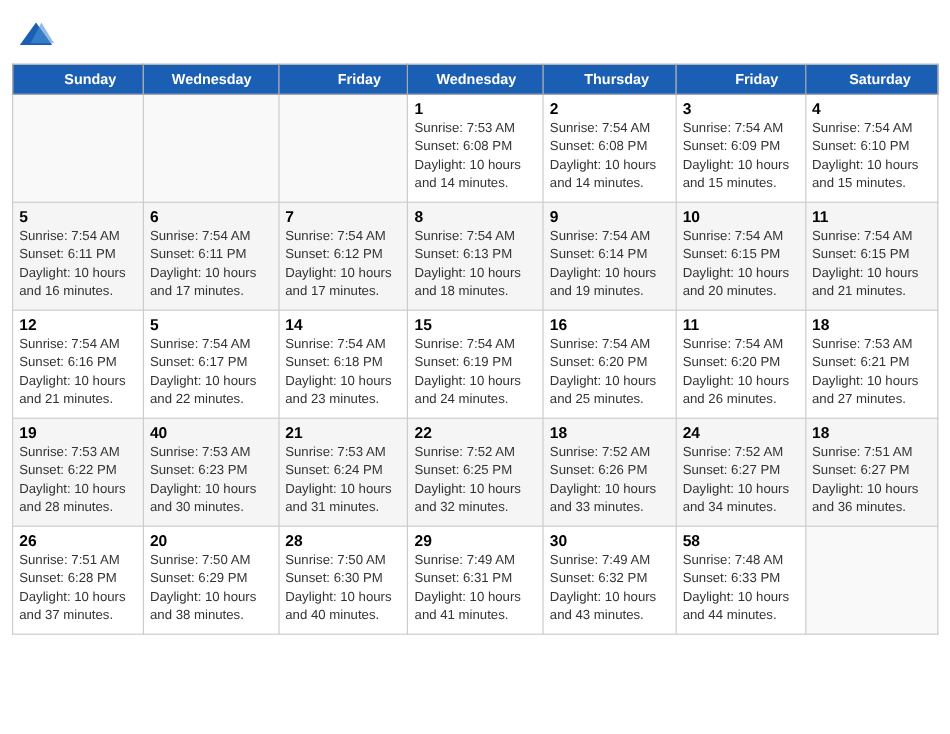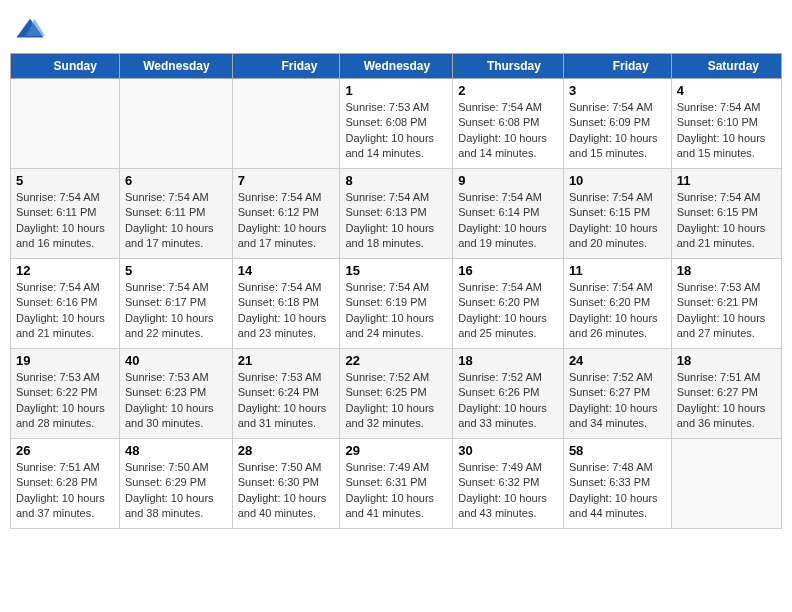--- a/index.html
+++ b/index.html
@@ -228,21 +228,21 @@
           <span class="day-number">18</span>
           <div class="day-info">Sunrise: 7:51 AM<br>Sunset: 6:27 PM<br>Daylight: 10 hours and 36 minutes.</div>
         </td>
       </tr>
       <tr>
         <td>
           <span class="day-number">26</span>
           <div class="day-info">Sunrise: 7:51 AM<br>Sunset: 6:28 PM<br>Daylight: 10 hours and 37 minutes.</div>
         </td>
         <td>
-          <span class="day-number">48</span>
+          <span class="day-number">20</span>
           <div class="day-info">Sunrise: 7:50 AM<br>Sunset: 6:29 PM<br>Daylight: 10 hours and 38 minutes.</div>
         </td>
         <td>
           <span class="day-number">28</span>
           <div class="day-info">Sunrise: 7:50 AM<br>Sunset: 6:30 PM<br>Daylight: 10 hours and 40 minutes.</div>
         </td>
         <td>
           <span class="day-number">29</span>
           <div class="day-info">Sunrise: 7:49 AM<br>Sunset: 6:31 PM<br>Daylight: 10 hours and 41 minutes.</div>
         </td>

